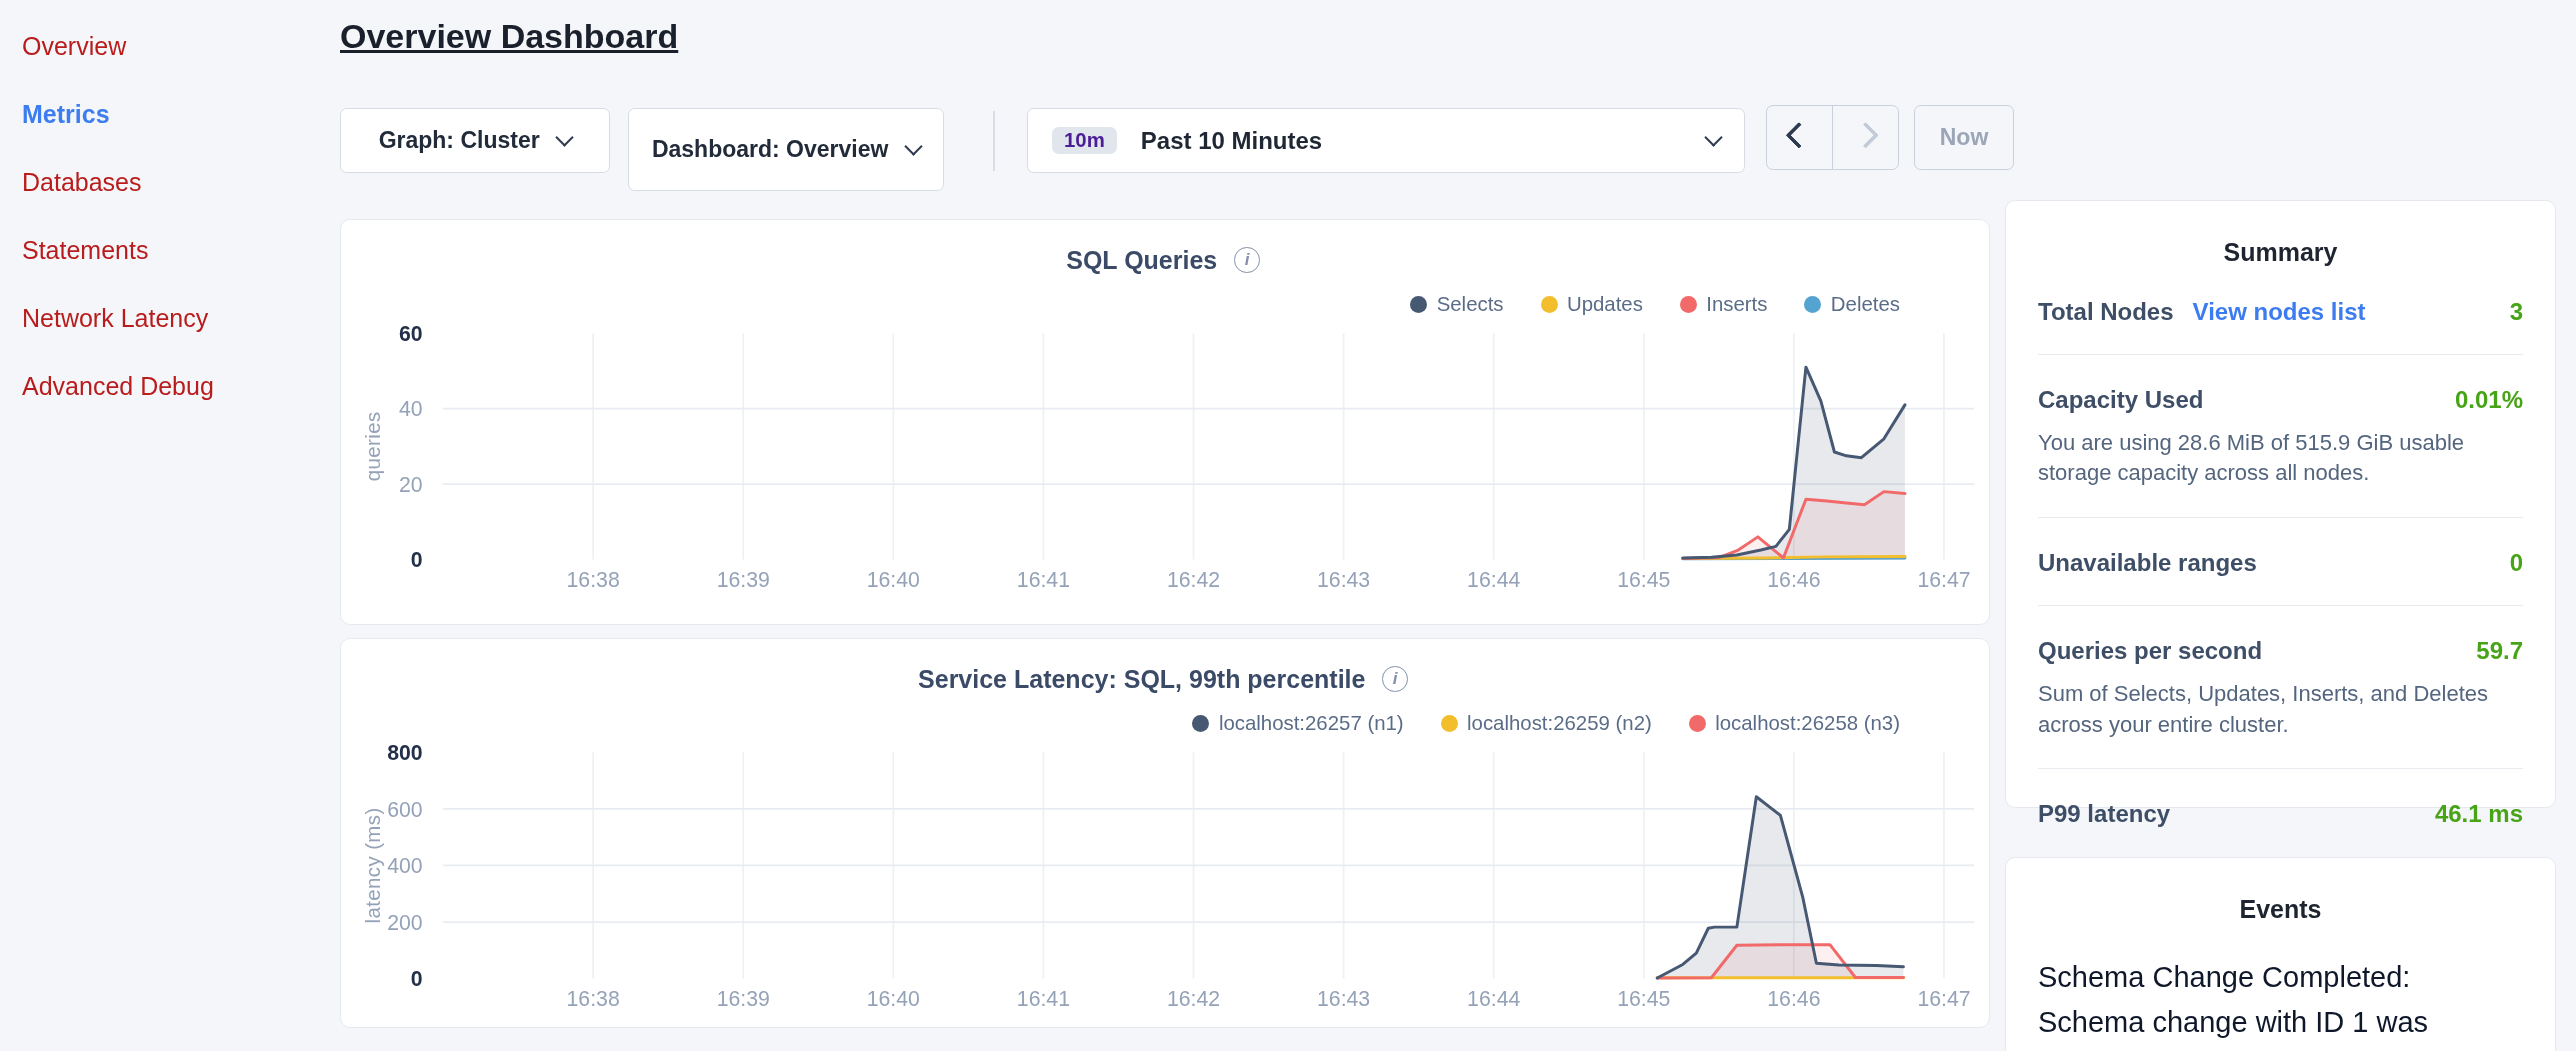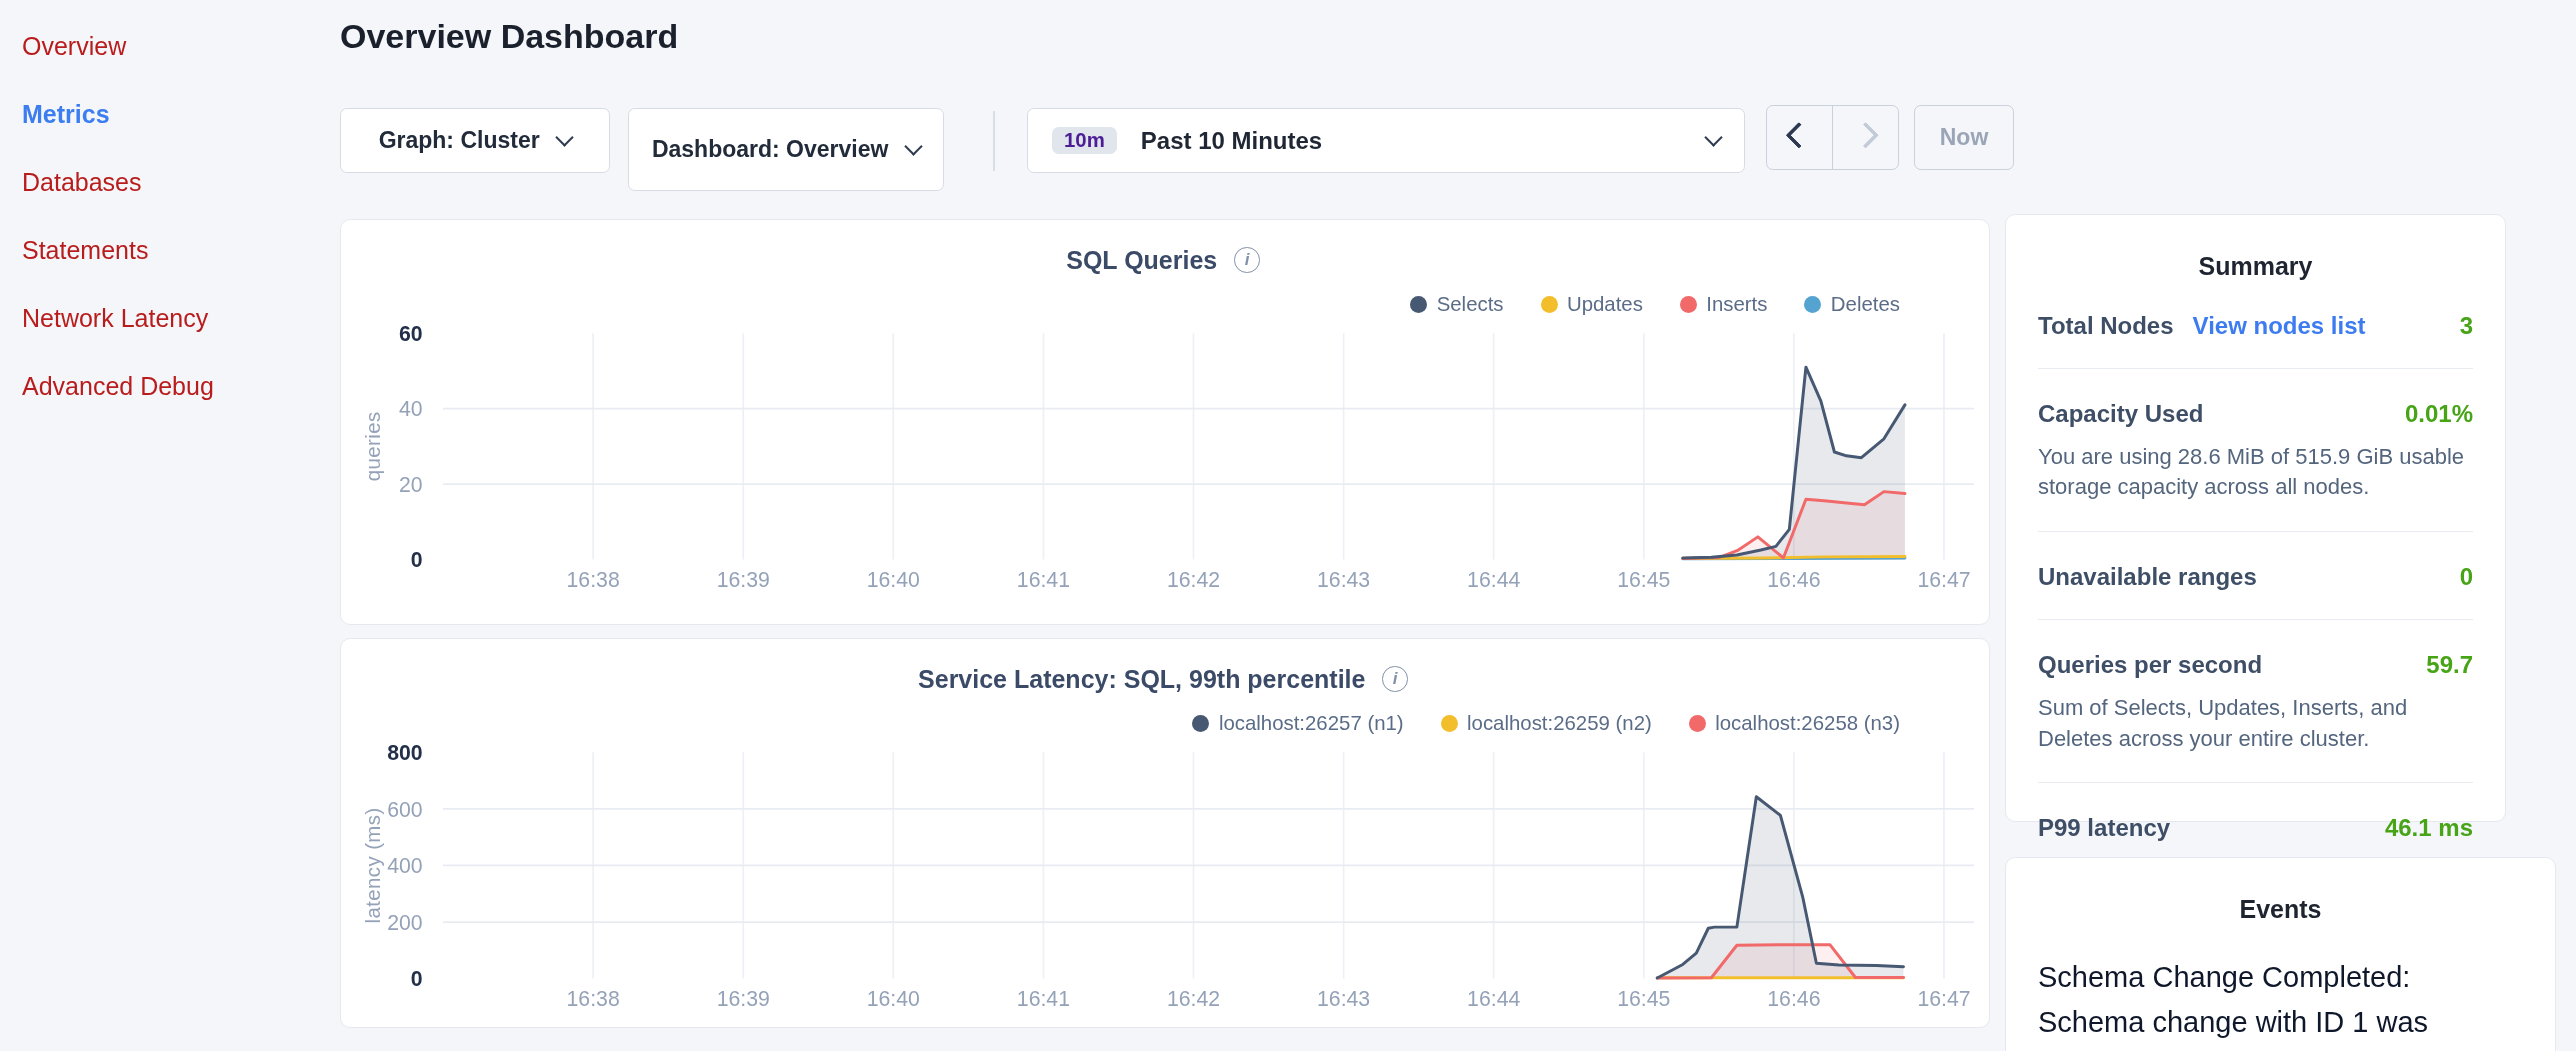--- a/index.html
+++ b/index.html
@@ -6,21 +6,21 @@
   body{font-family:"Liberation Sans","DejaVu Sans",sans-serif;background:#f4f6f9;}
   .page{position:relative;width:2576px;height:1051px;background:#f4f6f9;overflow:hidden;}
 
   
   .sidebar{position:absolute;left:0;top:0;width:323px;padding-top:12px;}
   .nav-item{height:68px;display:flex;align-items:center;padding-left:22px;
     font-size:25px;color:#b91c1c;cursor:pointer;}
   .nav-item.active{color:#3c7df0;font-weight:700;}
 
   
-  .page-title{position:absolute;left:340px;top:17px;font-size:34px;font-weight:600;color:#1b212c;}
+  .page-title{position:absolute;left:340px;top:17px;font-size:34px;font-weight:600;color:#1b212c;text-decoration:underline;}
   .btn{position:absolute;box-sizing:border-box;background:#ffffff;border:1.7px solid #d7dce4;
     border-radius:6.8px;display:flex;align-items:center;justify-content:center;
     font-size:23px;font-weight:700;color:#222b3a;cursor:pointer;}
   .chev{display:inline-block;width:11px;height:11px;border-right:2.6px solid currentColor;
     border-bottom:2.6px solid currentColor;transform:rotate(45deg);margin-top:-5.1px;}
   .chev-left{width:14.5px;height:14.5px;border-width:4.3px;border-radius:1.7px;transform:rotate(135deg);}
   .chev-right{width:14.5px;height:14.5px;border-width:4.3px;border-radius:1.7px;transform:rotate(-45deg);}
   .dropdown-gap{gap:18.7px;}
   .toolbar-divider{position:absolute;left:993px;top:111px;width:1.7px;height:60px;background:#d9dee6;}
 
@@ -37,21 +37,21 @@
   .arrow-cell + .arrow-cell{border-left:1.7px solid #c9d1dd;}
   .arrow-prev{color:#2e3a51;}
   .arrow-next{color:#c3cbd8;}
   .now-btn{left:1914px;top:105px;width:100px;height:65px;background:transparent;
     border:1.7px solid #c9d1dd;color:#9aa5b7;}
 
   
   .card{position:absolute;box-sizing:border-box;background:#ffffff;border:1.7px solid #e5e9ef;border-radius:10.2px;}
   .sql-card{left:340px;top:219px;width:1650px;height:406px;}
   .lat-card{left:340px;top:638px;width:1650px;height:390px;}
-  .summary-card{left:2005px;top:214px;width:501px;height:608px;}
+  .summary-card{left:2005px;top:200px;width:551px;height:608px;}
   .events-card{left:2005px;top:857px;width:551px;height:255px;}
 
   
   .chart-title-row{position:absolute;left:0;right:4px;top:25.5px;display:flex;align-items:center;
     justify-content:center;gap:17px;}
   .chart-title{font-size:25px;font-weight:700;color:#3a4a67;}
   .info-icon{width:25.5px;height:25.5px;border:1.7px solid #8291a9;border-radius:50%;color:#8291a9;
     font-size:17px;font-weight:700;display:flex;align-items:center;justify-content:center;
     font-style:italic;cursor:pointer;box-sizing:border-box;}
   .legend{position:absolute;top:73px;right:89px;display:flex;gap:37px;align-items:center;}

